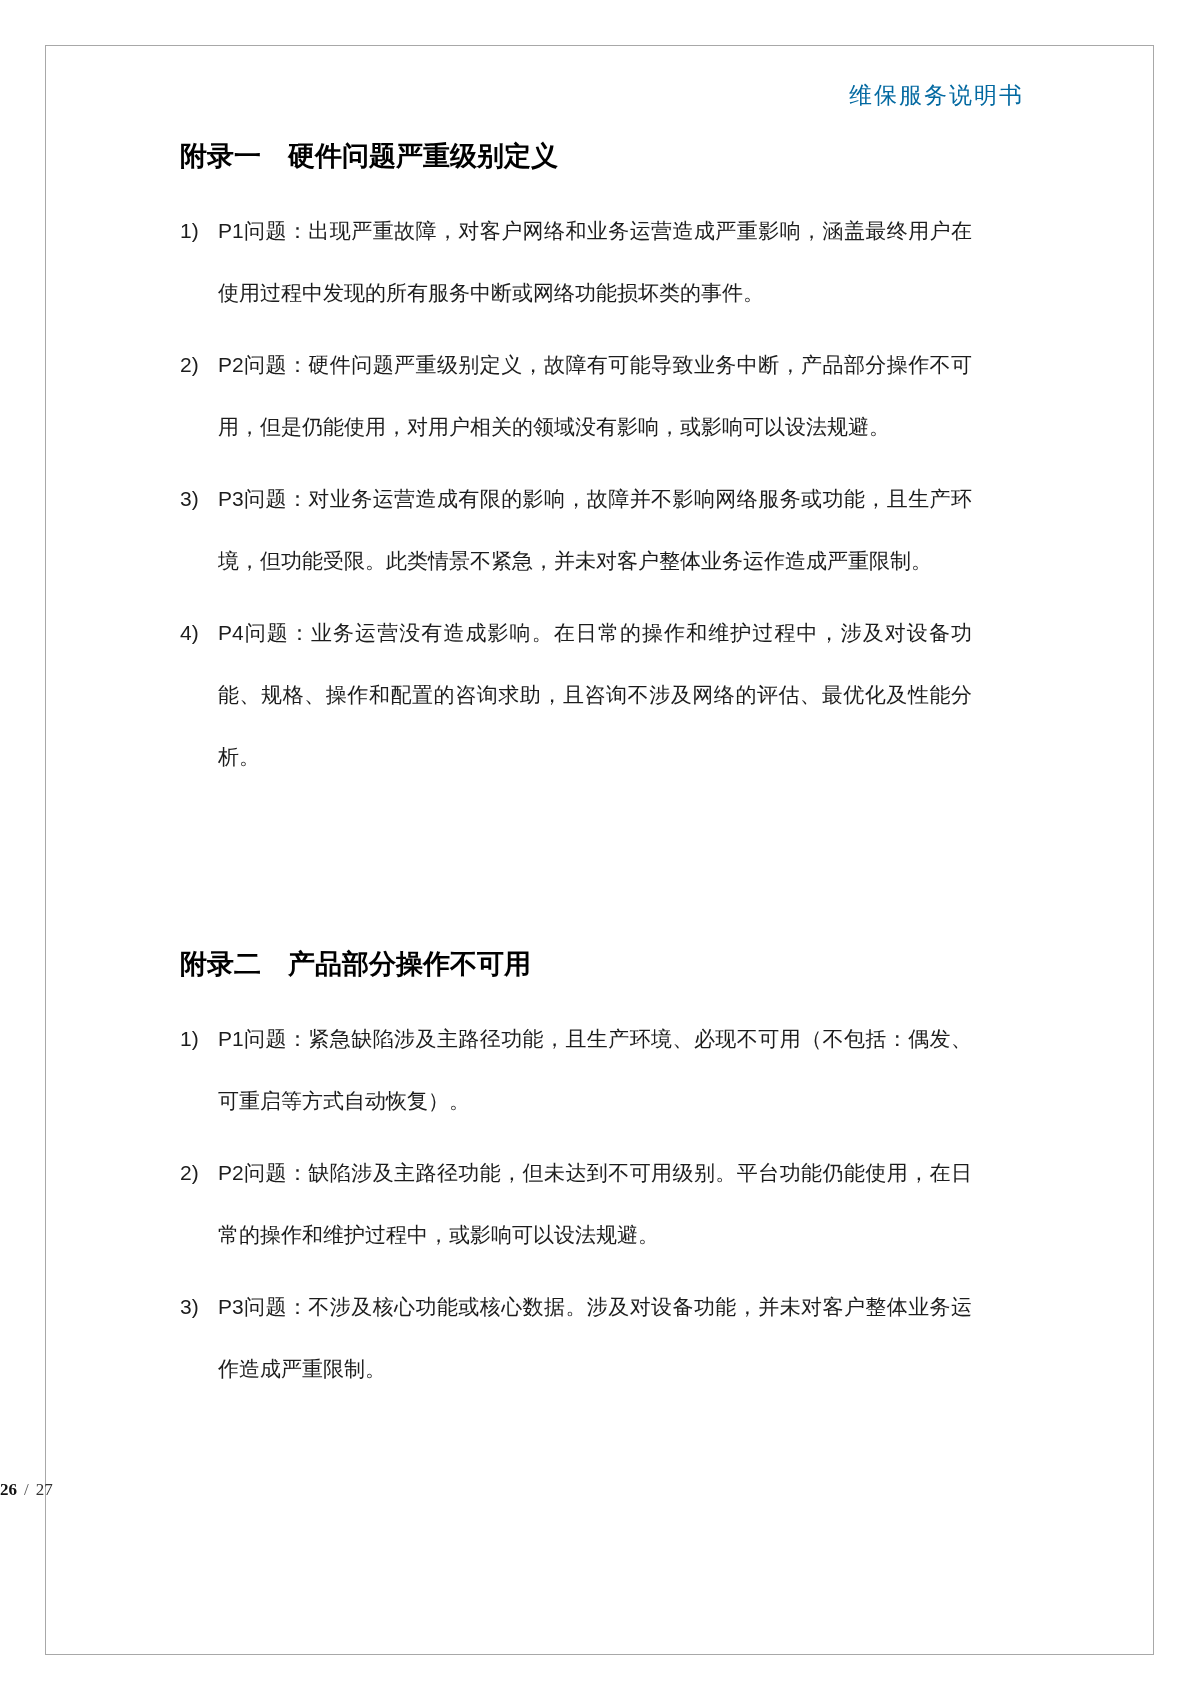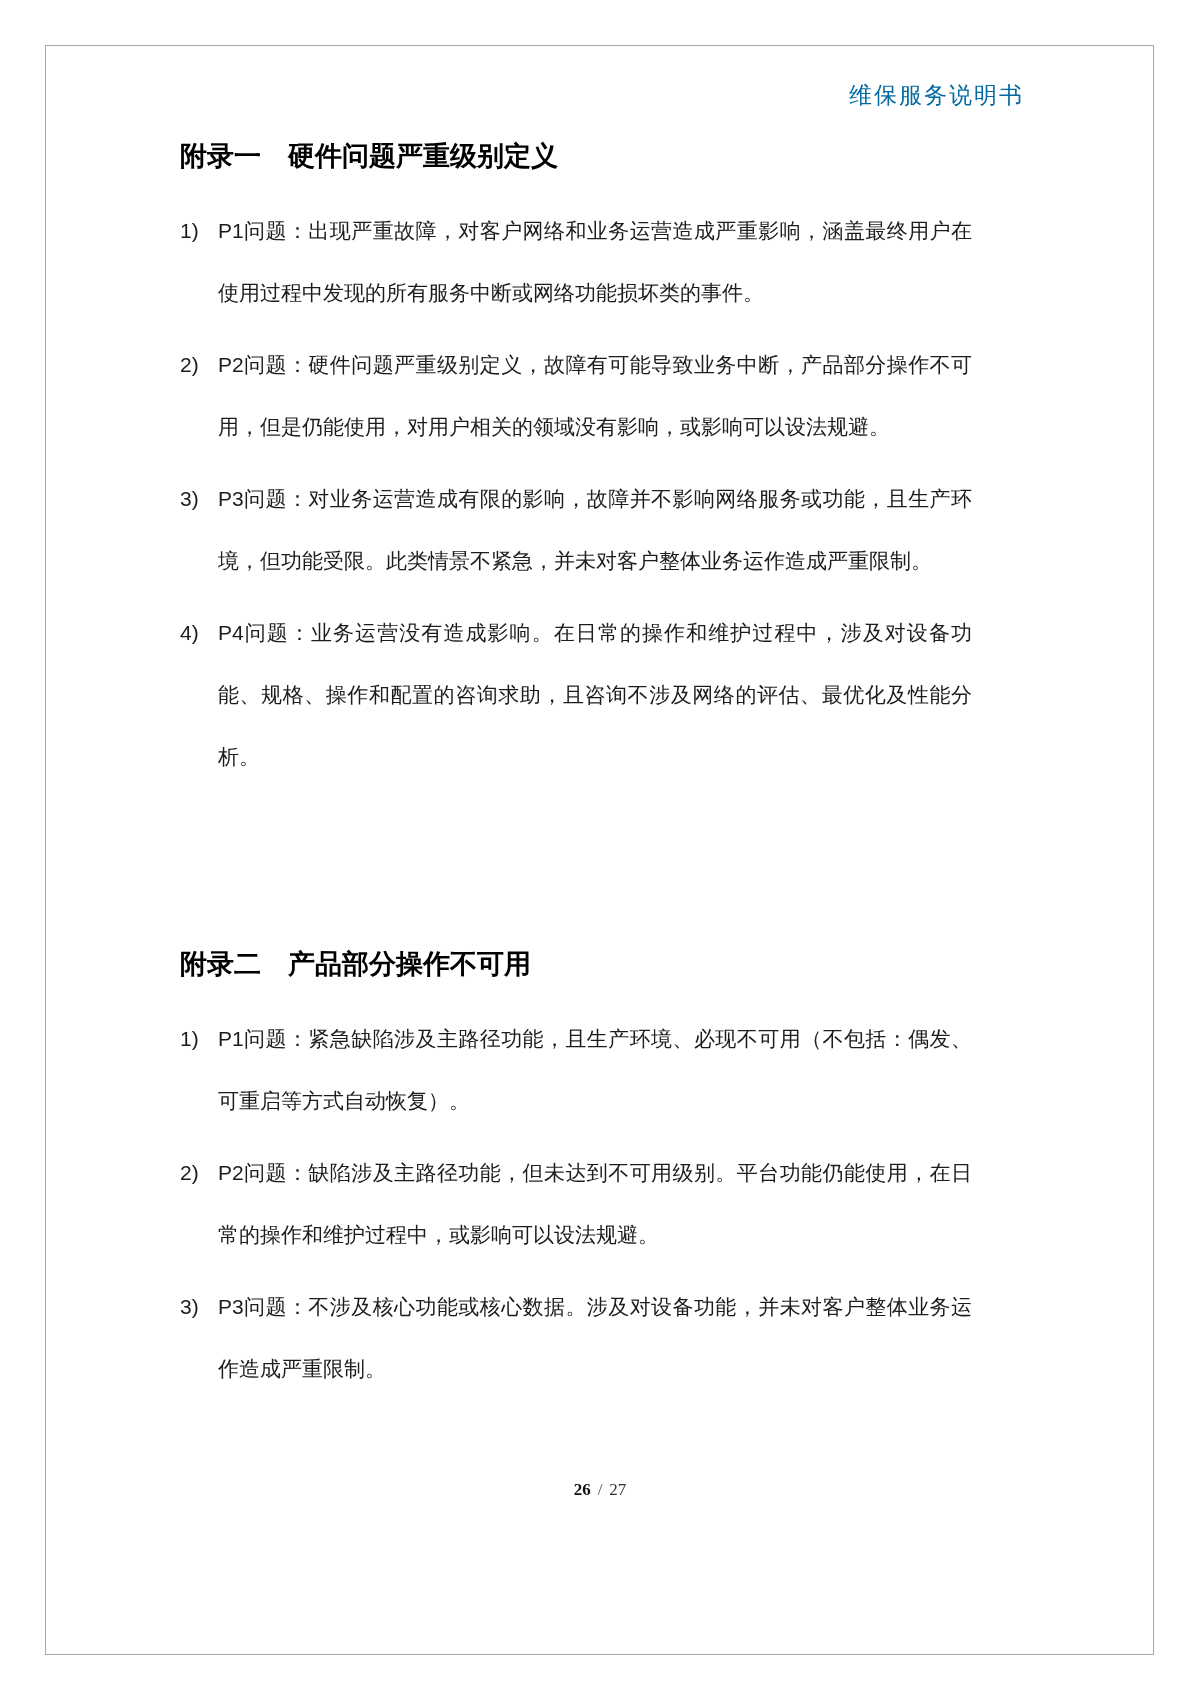--- a/index.html
+++ b/index.html
@@ -68,21 +68,21 @@
   }
   .txt {
     flex: 1;
     text-align: justify;
   }
   .doc-footer {
     position: absolute;
     left: 0;
     top: 1480px;
     width: 100%;
-    text-align: center;
+    text-align: left;
     font-family: "Liberation Serif", serif;
     font-size: 17px;
     color: #333333;
   }
   .pg-cur {
     font-weight: bold;
     color: #111111;
   }
   .pg-sep {
     margin: 0 7px;

